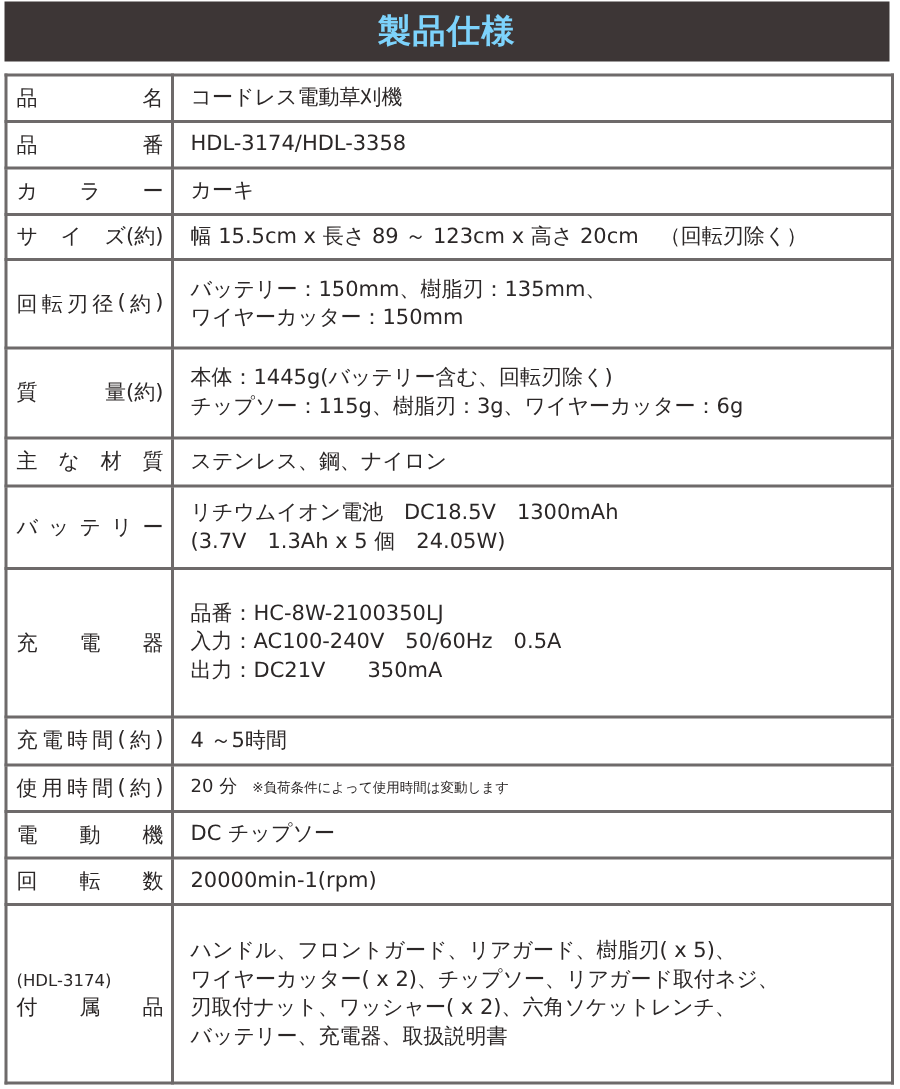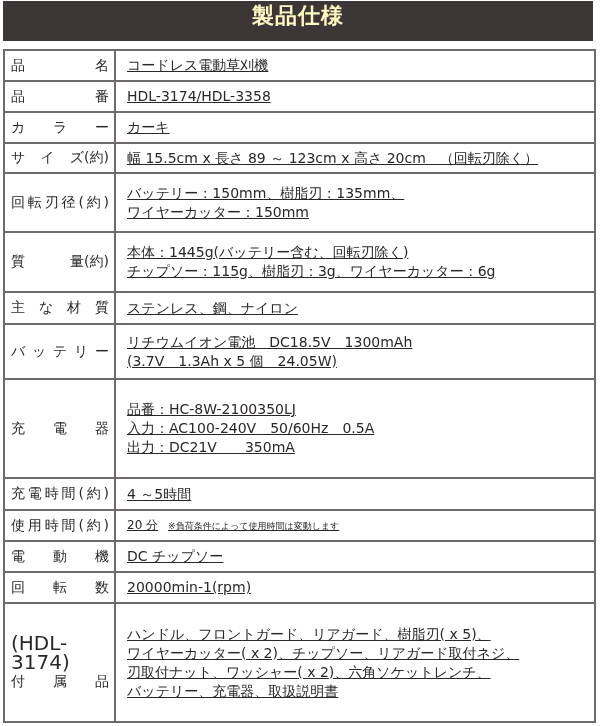--- a/index.html
+++ b/index.html
@@ -1,30 +1,30 @@
 <!DOCTYPE html>
 <html><head>
 <meta charset="utf-8">
 <style>
   html, body { margin: 0; padding: 0; background: #ffffff; }
   body { width: 600px; height: 726px; position: relative; overflow: hidden;
          font-family: "DejaVu Sans", "Liberation Sans", sans-serif; color: #2b2727; }
   .header { position: absolute; left: 3px; top: 1px; width: 590px; height: 40px;
-            background: #3d3636; color: #fef9c3; display: flex; 
+            background: #3d3636; color: #7dd3fc; display: flex; align-items: center;
             justify-content: center; font-size: 22px; letter-spacing: 1px; font-weight: bold; }
   table.spec { position: absolute; left: 3px; top: 49px; width: 593px;
                border-collapse: collapse; table-layout: fixed; }
   table.spec td { border: 2px solid #6e6a6a; padding: 0; vertical-align: middle; }
   td.label { width: 111px; font-size: 14px; padding: 0 5px 0 6px !important; box-sizing: border-box; }
   td.value { font-size: 14px; padding-left: 11px !important; line-height: 19px; }
   .lbl-spread { display: flex; justify-content: space-between; }
   .lbl-multi { line-height: 19px; }
   .note { font-size: 9px; margin-left: 10px; margin-top: 48px; }
   .big { font-size: 12px; }
-  .line { display: block; white-space: nowrap; text-decoration: underline; }
+  .line { display: block; white-space: nowrap; }
 </style>
 </head>
 <body>
 
 <div class="header">
   <span>製品仕様</span>
 </div>
 
 <table class="spec">
   <tbody id="spec-body">
@@ -197,21 +197,21 @@
             <span>数</span>
           </div>
         </td>
         <td class="value">
           <span class="line">20000min-1(rpm)</span>
         </td>
       </tr>
       <tr style="height: 119px;">
         <td class="label">
           <div class="lbl-multi">
-            <div style="font-size: 20px;">(HDL-3174)</div>
+            <div style="font-size: 11px;">(HDL-3174)</div>
             <div class="lbl-spread">
               <span>付</span>
               <span>属</span>
               <span>品</span>
             </div>
           </div>
         </td>
         <td class="value">
           <span class="line">ハンドル、フロントガード、リアガード、樹脂刃( x 5)、</span>
           <span class="line">ワイヤーカッター( x 2)、チップソー、リアガード取付ネジ、</span>

